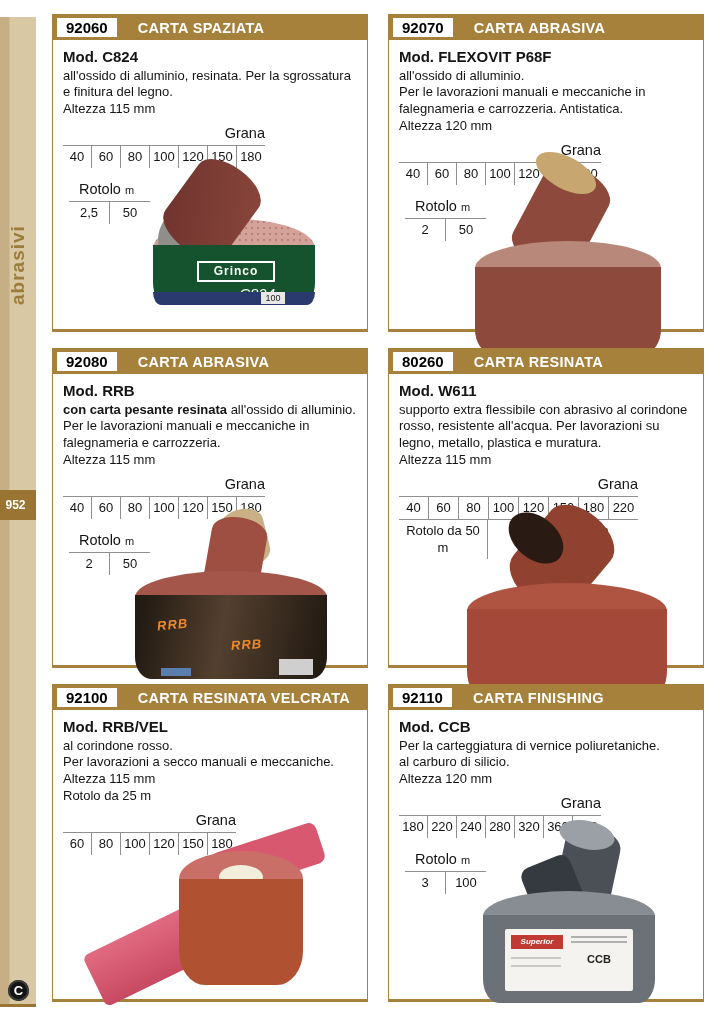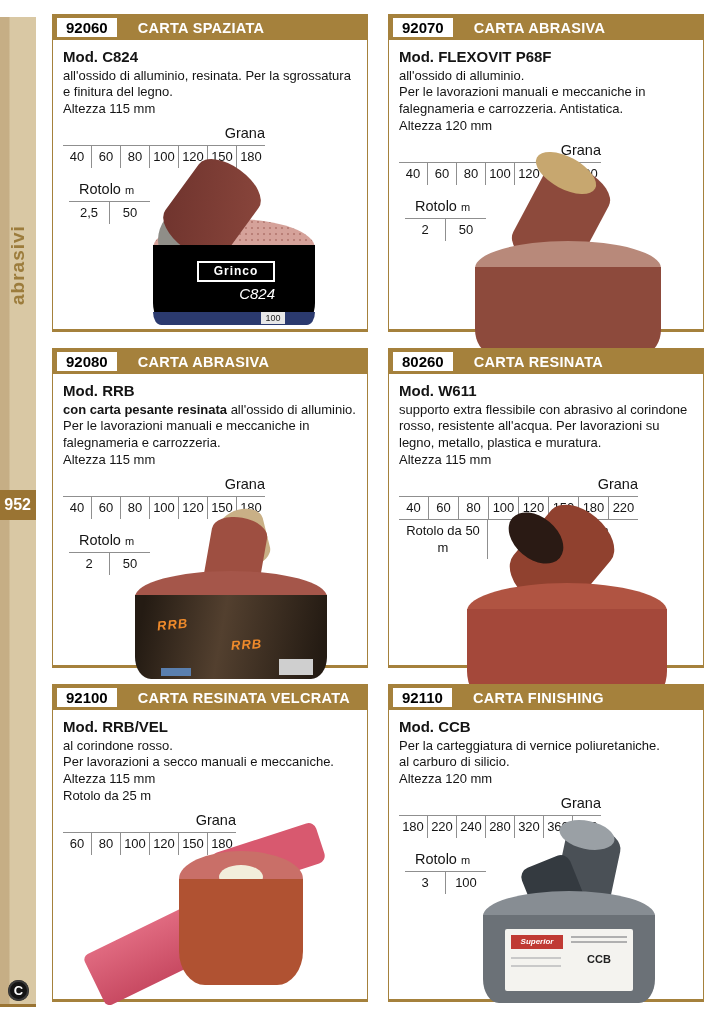--- a/index.html
+++ b/index.html
@@ -8,22 +8,22 @@
 
   
   .sidebar{position:absolute;left:0;top:17px;width:36px;height:990px;
            background:linear-gradient(to right,#c6ae85 0,#c6ae85 9px,#d9c8a4 10px);
            border-bottom:3px solid #9a7433;box-sizing:border-box;}
   .sidebar-label{position:absolute;top:193px;left:0;width:36px;height:110px;
                  writing-mode:vertical-rl;transform:rotate(180deg);
                  line-height:36px;text-align:center;
                  font-weight:bold;font-size:19px;color:#9c7c3c;letter-spacing:1px;}
   .page-badge{position:absolute;left:0;top:473px;width:36px;height:30px;
-              background:#9a7433;color:#fff;font-weight:bold;font-size:16px;
-              line-height:30px;text-align:right;padding-right:5px;box-sizing:border-box;}
+              background:#9a7433;color:#fff;font-weight:bold;font-size:12px;
+              line-height:30px;text-align:center;padding-right:5px;box-sizing:border-box;}
   .logo{position:absolute;left:8px;top:963px;width:21px;height:21px;border-radius:50%;
         background:#141414;color:#fff;font-weight:bold;font-size:13px;
         text-align:center;line-height:21px;box-shadow:0 0 0 2px #3a3a3a inset;}
 
   
   .cell{position:absolute;width:316px;background:#fff;border:1px solid #a5813c;
         border-bottom:3px solid #a5813c;box-sizing:border-box;}
   .cell-header{height:25px;background:#a5813c;display:flex;align-items:center;}
   .code-box{background:#fff;color:#000000;font-weight:bold;font-size:15px;
             padding:1px 9px;margin-left:4px;}
@@ -98,21 +98,21 @@
       <div class="rrow">
           <span class="rcell">2,5</span>
           <span class="rcell">50</span>
         </div>
     </div>
   </div>
   <div class="photo" style="left:88px;top:148px;width:200px;height:165px">
     <div class="ell" style="left:12px;top:56px;width:162px;height:58px;background-color:#d5a29a;background-image:radial-gradient(#b97f77 1px,transparent 1.3px);background-size:6px 6px"></div>
     <div class="ell" style="left:20px;top:38px;width:46px;height:62px;background:#8f8e88;transform:rotate(36deg)"></div>
     <div class="abs" style="left:34px;top:-2px;width:74px;height:96px;background:linear-gradient(60deg,#6e332d,#8a463c);border-radius:38px/20px;transform:rotate(36deg)"></div>
-    <div class="abs" style="left:12px;top:82px;width:162px;height:80px;background:#000000;border-radius:0 0 14px 14px/0 0 22px 22px">
+    <div class="abs" style="left:12px;top:82px;width:162px;height:60px;background:#14532d;border-radius:0 0 14px 14px/0 0 22px 22px">
       <div class="abs" style="left:44px;top:16px;width:74px;height:17px;border:2px solid #fff;color:#fff;font-weight:bold;font-size:12px;text-align:center;line-height:16px;letter-spacing:1px">Grinco</div>
       <div class="abs" style="left:44px;top:40px;width:78px;color:#fff;font-weight:normal;font-style:italic;font-size:15px;text-align:right">C824</div>
       <div class="abs" style="left:0;bottom:0;width:162px;height:13px;background:#2b3a6e;border-radius:0 0 14px 14px/0 0 22px 22px">
         <div class="abs" style="right:30px;top:0;width:24px;height:12px;background:#e8e8e8;color:#222;font-size:9px;text-align:center;line-height:12px">100</div>
       </div>
     </div>
   </div>
 </div>
 
 <div class="cell" style="left:388px;top:14px;height:318px">

